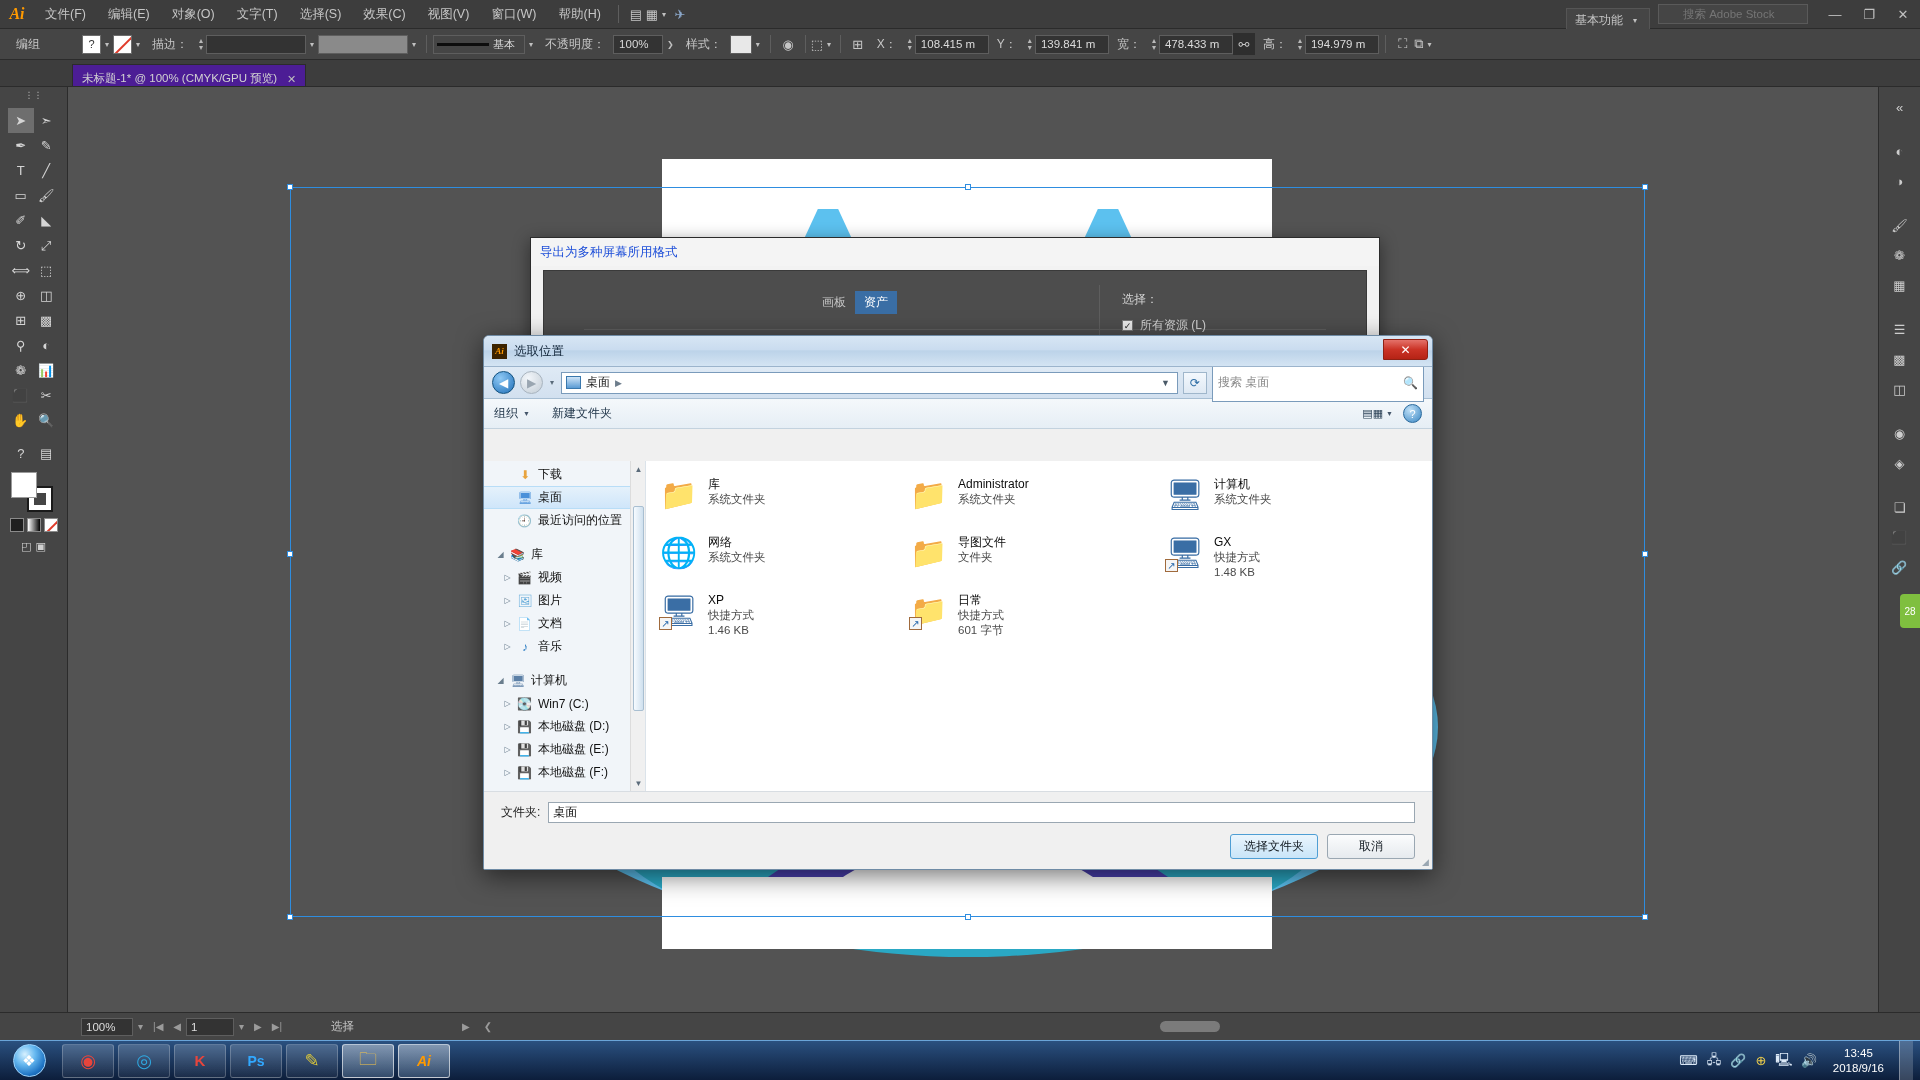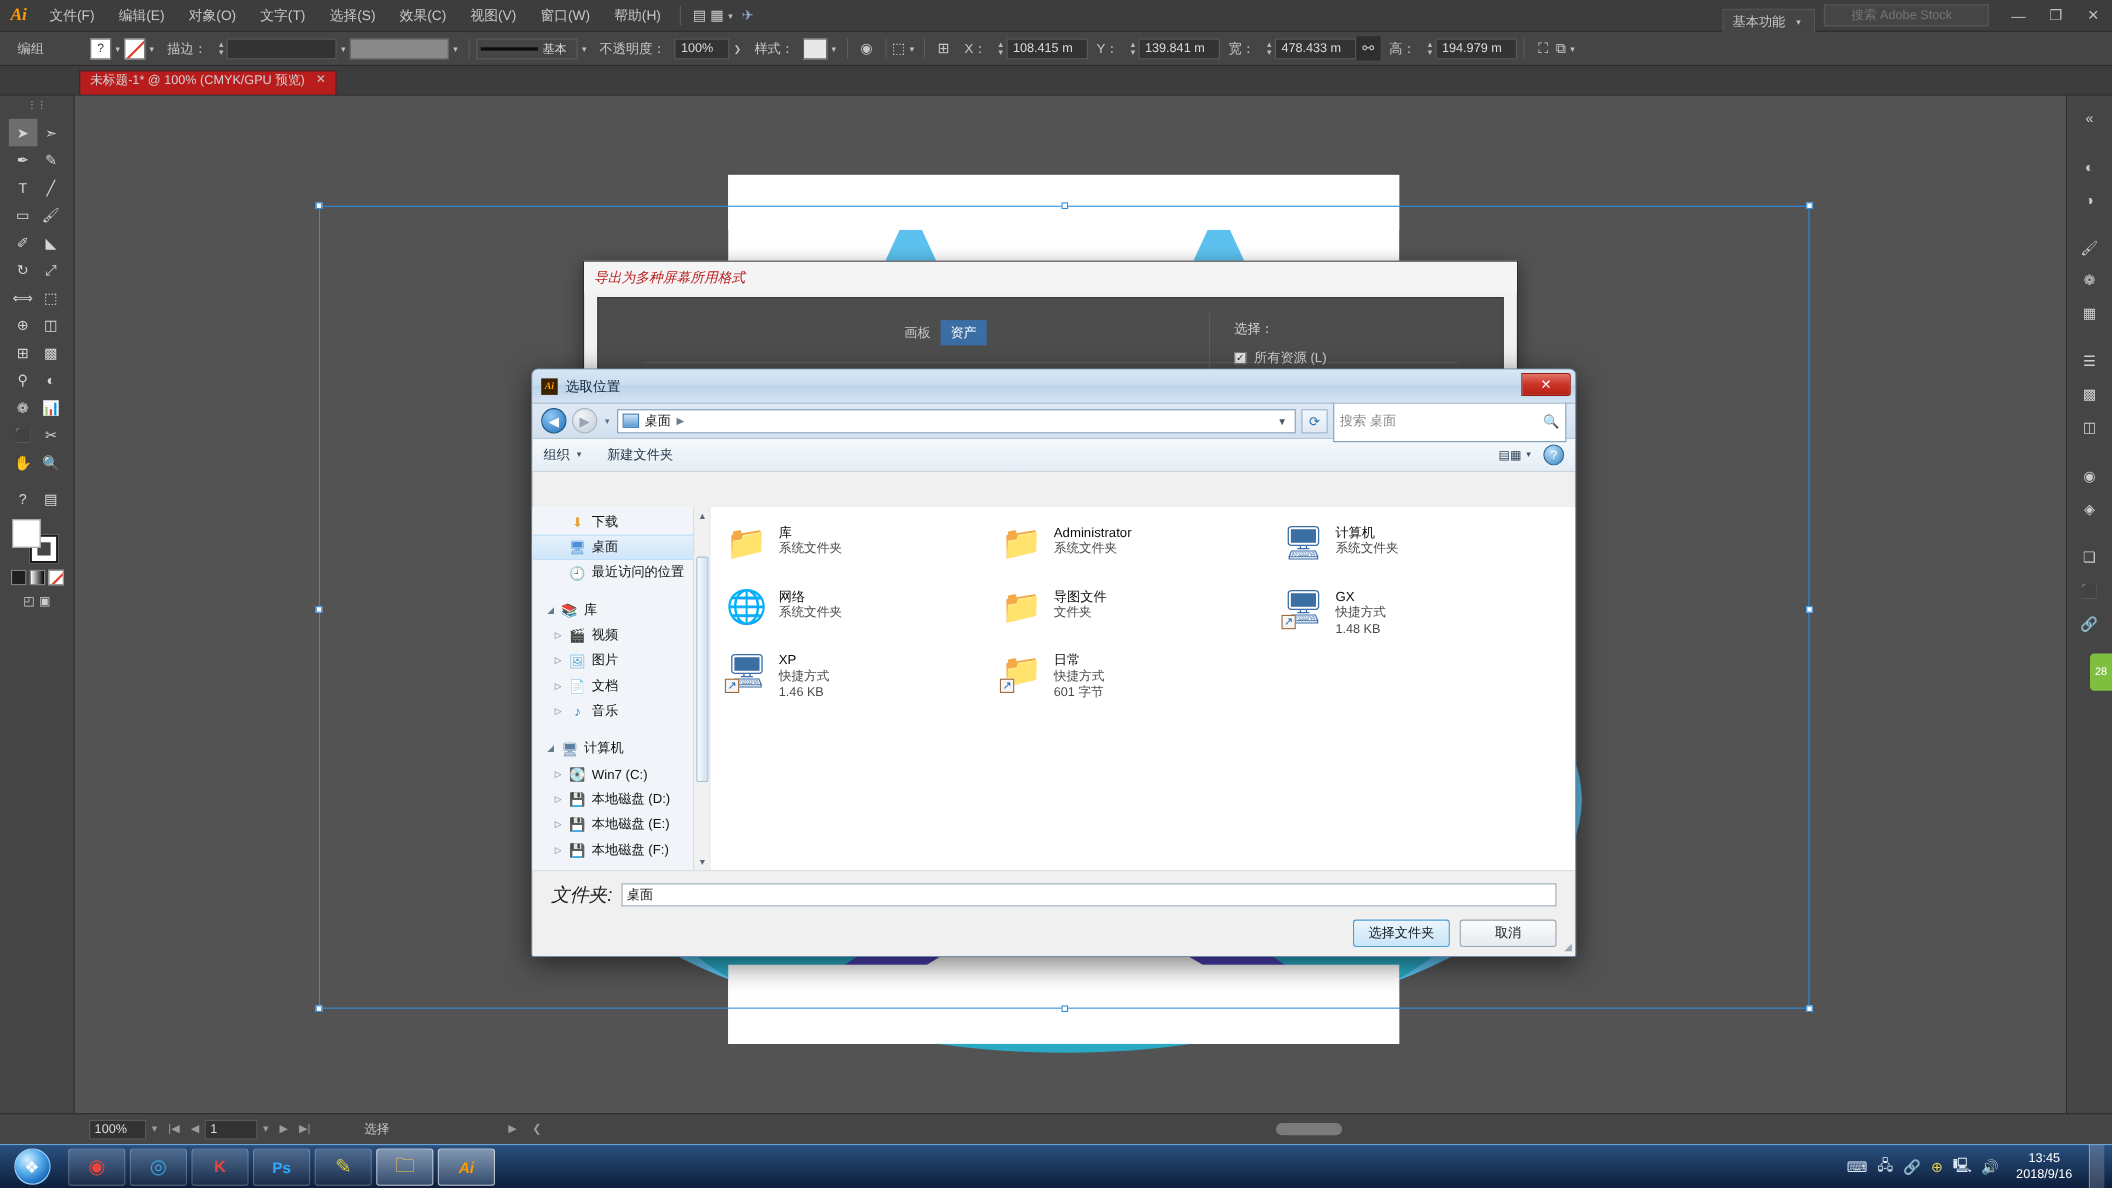--- a/index.html
+++ b/index.html
@@ -78,22 +78,22 @@
     height:19px; min-width:74px; background:#333; border:1px solid #5e5e5e; color:#dcdcdc;
     font-size:11.5px; display:flex; align-items:center; padding:0 5px;
   }
 
   
   .tabbar {
     position:absolute; left:0; top:60px; width:1920px; height:27px;
     background:#3d3d3d; display:flex; align-items:flex-end; border-bottom:1px solid #2b2b2b;
   }
   .doc-tab {
-    margin-left:72px; height:22px; background:#b91c1c; border:1px solid #2b2b2b; border-bottom:none;
-    display:flex; align-items:flex-start; gap:10px; padding:0 9px; color:#d2d2d2; font-size:11.5px;
+    margin-left:72px; height:22px; background:#4c1d95; border:1px solid #2b2b2b; border-bottom:none;
+    display:flex; align-items:flex-end; gap:10px; padding:0 9px; color:#d2d2d2; font-size:11.5px;
   }
   .doc-tab .x { color:#bdbdbd; font-size:11px; }
 
   
   .toolbar-left {
     position:absolute; left:0; top:87px; width:68px; height:940px;
     background:#454545; border-right:1px solid #2b2b2b;
   }
   .tool-head { height:17px; color:#b0b0b0; font-size:9px; text-align:center; padding-top:3px;}
   .tool-grid { display:grid; grid-template-columns:1fr 1fr; padding:4px 8px 0 8px; gap:0px;}
@@ -152,22 +152,22 @@
   .sb-text { margin-left:44px; color:#c6c6c6; }
   .sb-arrows { margin-left:108px; color:#9b9b9b; font-size:10px; display:flex; gap:14px;}
   .sb-scroll { position:absolute; left:1160px; top:8px; width:60px; height:11px; background:#7b7b7b; border-radius:6px;}
 
   
   .exportdlg {
     position:absolute; left:530px; top:237px; width:850px; height:430px;
     background:#f2f2f2; border:1px solid #2b2b2b; box-shadow:0 4px 16px rgba(0,0,0,.45);
   }
   .exp-title {
-    height:28px; background:#f4f4f4; color:#b91c1c; font-size:12.5px;
-    display:flex; align-items:center; padding-left:9px;font-style:italic;
+    height:28px; background:#f4f4f4; color:#1d4ed8; font-size:12.5px;
+    display:flex; align-items:center; padding-left:9px;
   }
   .exp-body { position:absolute; left:12px; top:32px; right:12px; bottom:12px; background:#4d4d4d; border:1px solid #3a3a3a;}
   .exp-tabs { display:flex; gap:0; justify-content:center; margin-top:20px; margin-left:-200px;}
   .exp-tab { color:#c6c6c6; font-size:12px; padding:3px 9px; }
   .exp-tab.active { background:#3a6ea5; color:#fff; }
   .exp-divline { position:absolute; left:40px; right:40px; top:58px; height:1px; background:#5e5e5e; }
   .exp-vdiv { position:absolute; left:555px; top:14px; bottom:14px; width:1px; background:#5e5e5e; }
   .exp-right-label { position:absolute; left:578px; top:20px; color:#d3d3d3; font-size:12px; }
   .exp-check { position:absolute; left:578px; top:46px; display:flex; align-items:center; gap:7px; color:#d3d3d3; font-size:12px;}
   .chk { width:11px; height:11px; background:#e8e8e8; border:1px solid #777; color:#222; font-size:9px; display:flex; align-items:center; justify-content:center;}
@@ -261,21 +261,21 @@
   .fmeta { padding-top:2px; }
   .fname { font-size:12px; color:#0c0c0c; line-height:15px;}
   .fsub { font-size:11.5px; color:#4b4b4b; line-height:15px;}
   .shortcut-badge {
     position:absolute; left:-1px; bottom:-1px; width:13px; height:13px;
     background:#f5f5f5; border:1px solid #a06a3c; display:flex; align-items:center; justify-content:center;
     color:#1a5fa8; font-size:10px;
   }
   .fd-bottom { position:absolute; left:0; right:0; bottom:0; height:78px; background:#f0f0f0; border-top:1px solid #d8dde2;}
   .fd-folderrow { display:flex; align-items:center; gap:8px; padding:10px 17px 0 17px;}
-  .fd-folderrow .lbl { font-size:17px; color:#1b1b1b;font-style:italic;}
+  .fd-folderrow .lbl { font-size:12px; color:#1b1b1b;}
   .fd-folderinput {
     flex:1; height:21px; background:#fff; border:1px solid #9aa7b2;
     display:flex; align-items:center; padding:0 4px; font-size:12px; color:#111;
   }
   .fd-btnrow { display:flex; justify-content:flex-end; gap:9px; padding:11px 17px 0 0;}
   .wbtn {
     height:25px; min-width:88px; border-radius:3px; font-size:12px;
     display:flex; align-items:center; justify-content:center; color:#10181f;
     border:1px solid #9aa7b2; background:linear-gradient(180deg,#fbfcfd,#e6eaee);
   }

